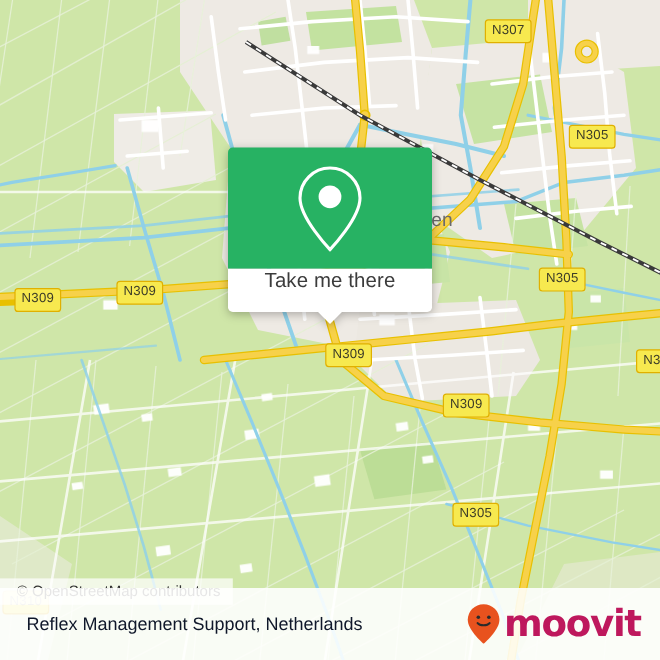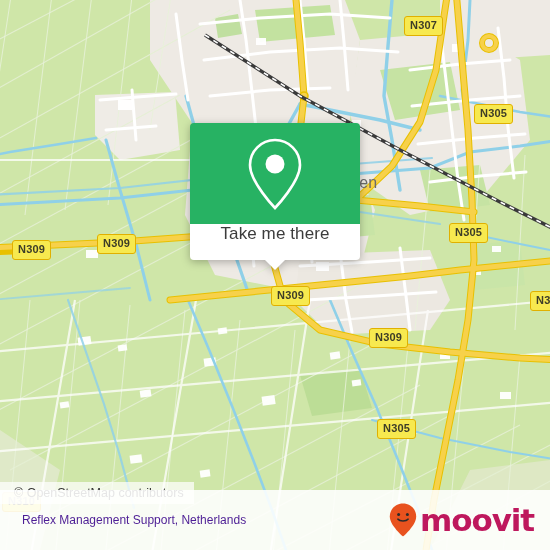--- a/index.html
+++ b/index.html
@@ -32,21 +32,21 @@
   .map-svg { position:absolute; left:0; top:0; width:550px; height:550px; display:block; }
 
   
   .shield {
     position: absolute;
     background: #f7e94f;
     border: 1.5px solid #e0b000;
     border-radius: 3px;
     color: #3d3d28;
     font-size: 11px;
-    font-weight: bold;
+    font-weight: normal;
     font-family: "Liberation Sans", sans-serif;
     line-height: 1;
     padding: 3px 5px 4px 5px;
     letter-spacing: 0.2px;
     white-space: nowrap;
     box-sizing: border-box;
   }
 
   
   .popup {
@@ -115,22 +115,22 @@
     width: 550px;
     height: 60px;
     background: rgba(255,255,255,0.88);
     display: flex;
     align-items: center;
     justify-content: space-between;
     box-sizing: border-box;
     padding: 0 16px 0 22px;
   }
   .footer-title {
-    color: #4c1d95;
-    font-size: 12px;
+    color: #0f172a;
+    font-size: 15px;
     font-family: "Liberation Sans", sans-serif;
     white-space: nowrap;
   }
   .brand {
     display: flex;
     align-items: center;
     gap: 2px;
   }
   .brand-word {
     color: #be185d;

